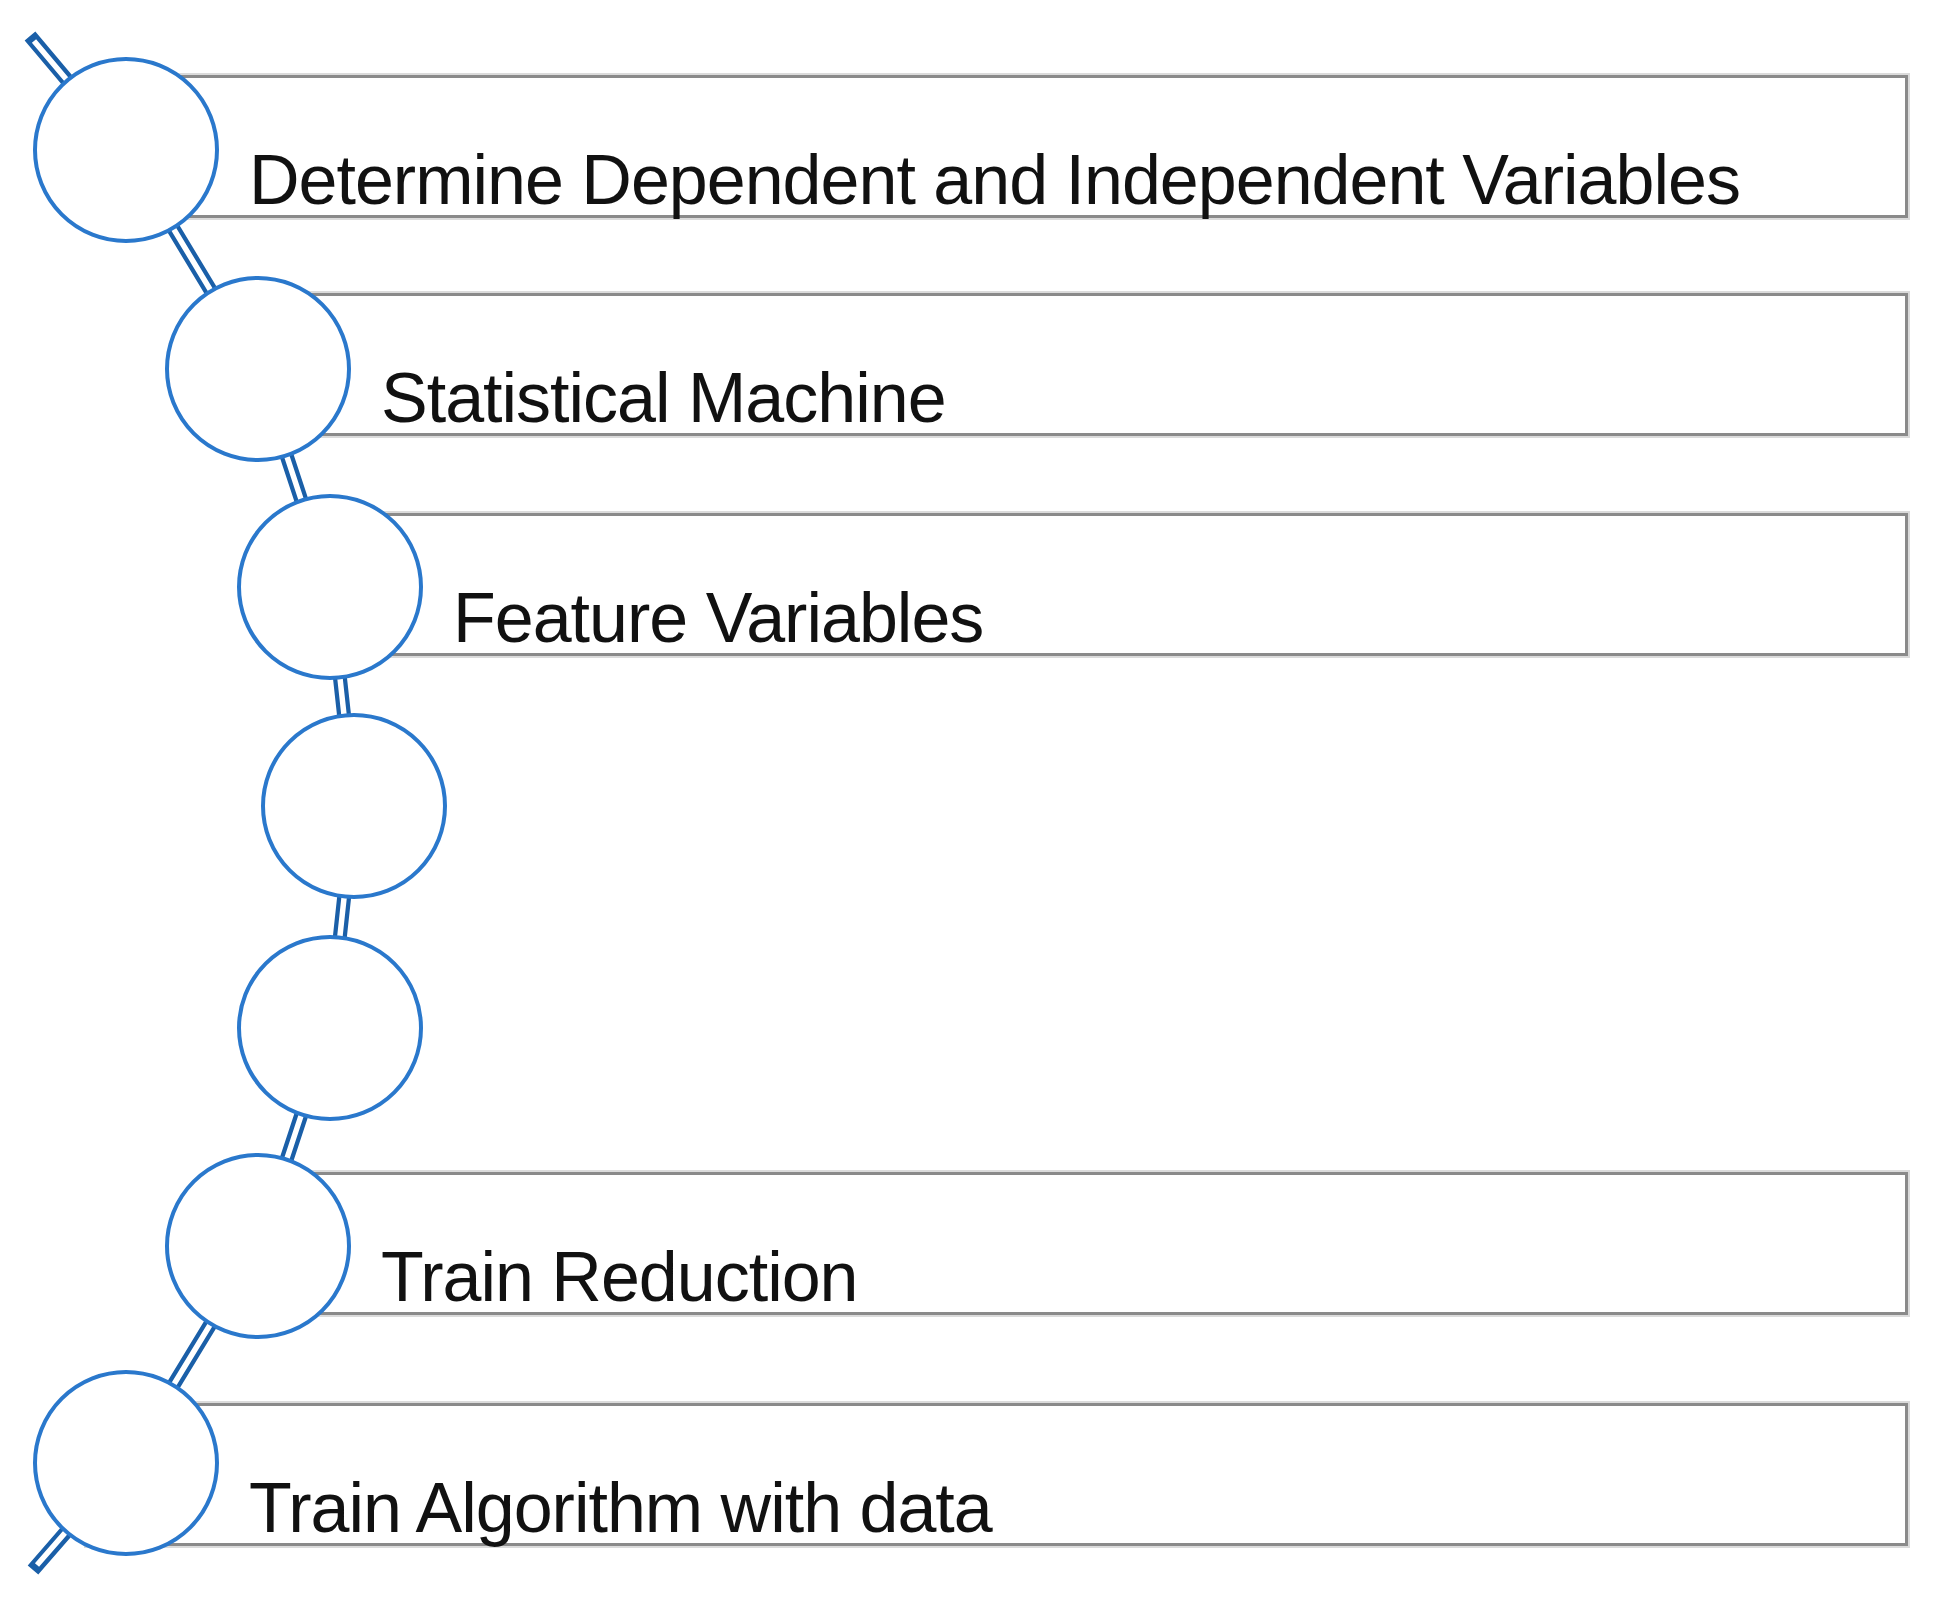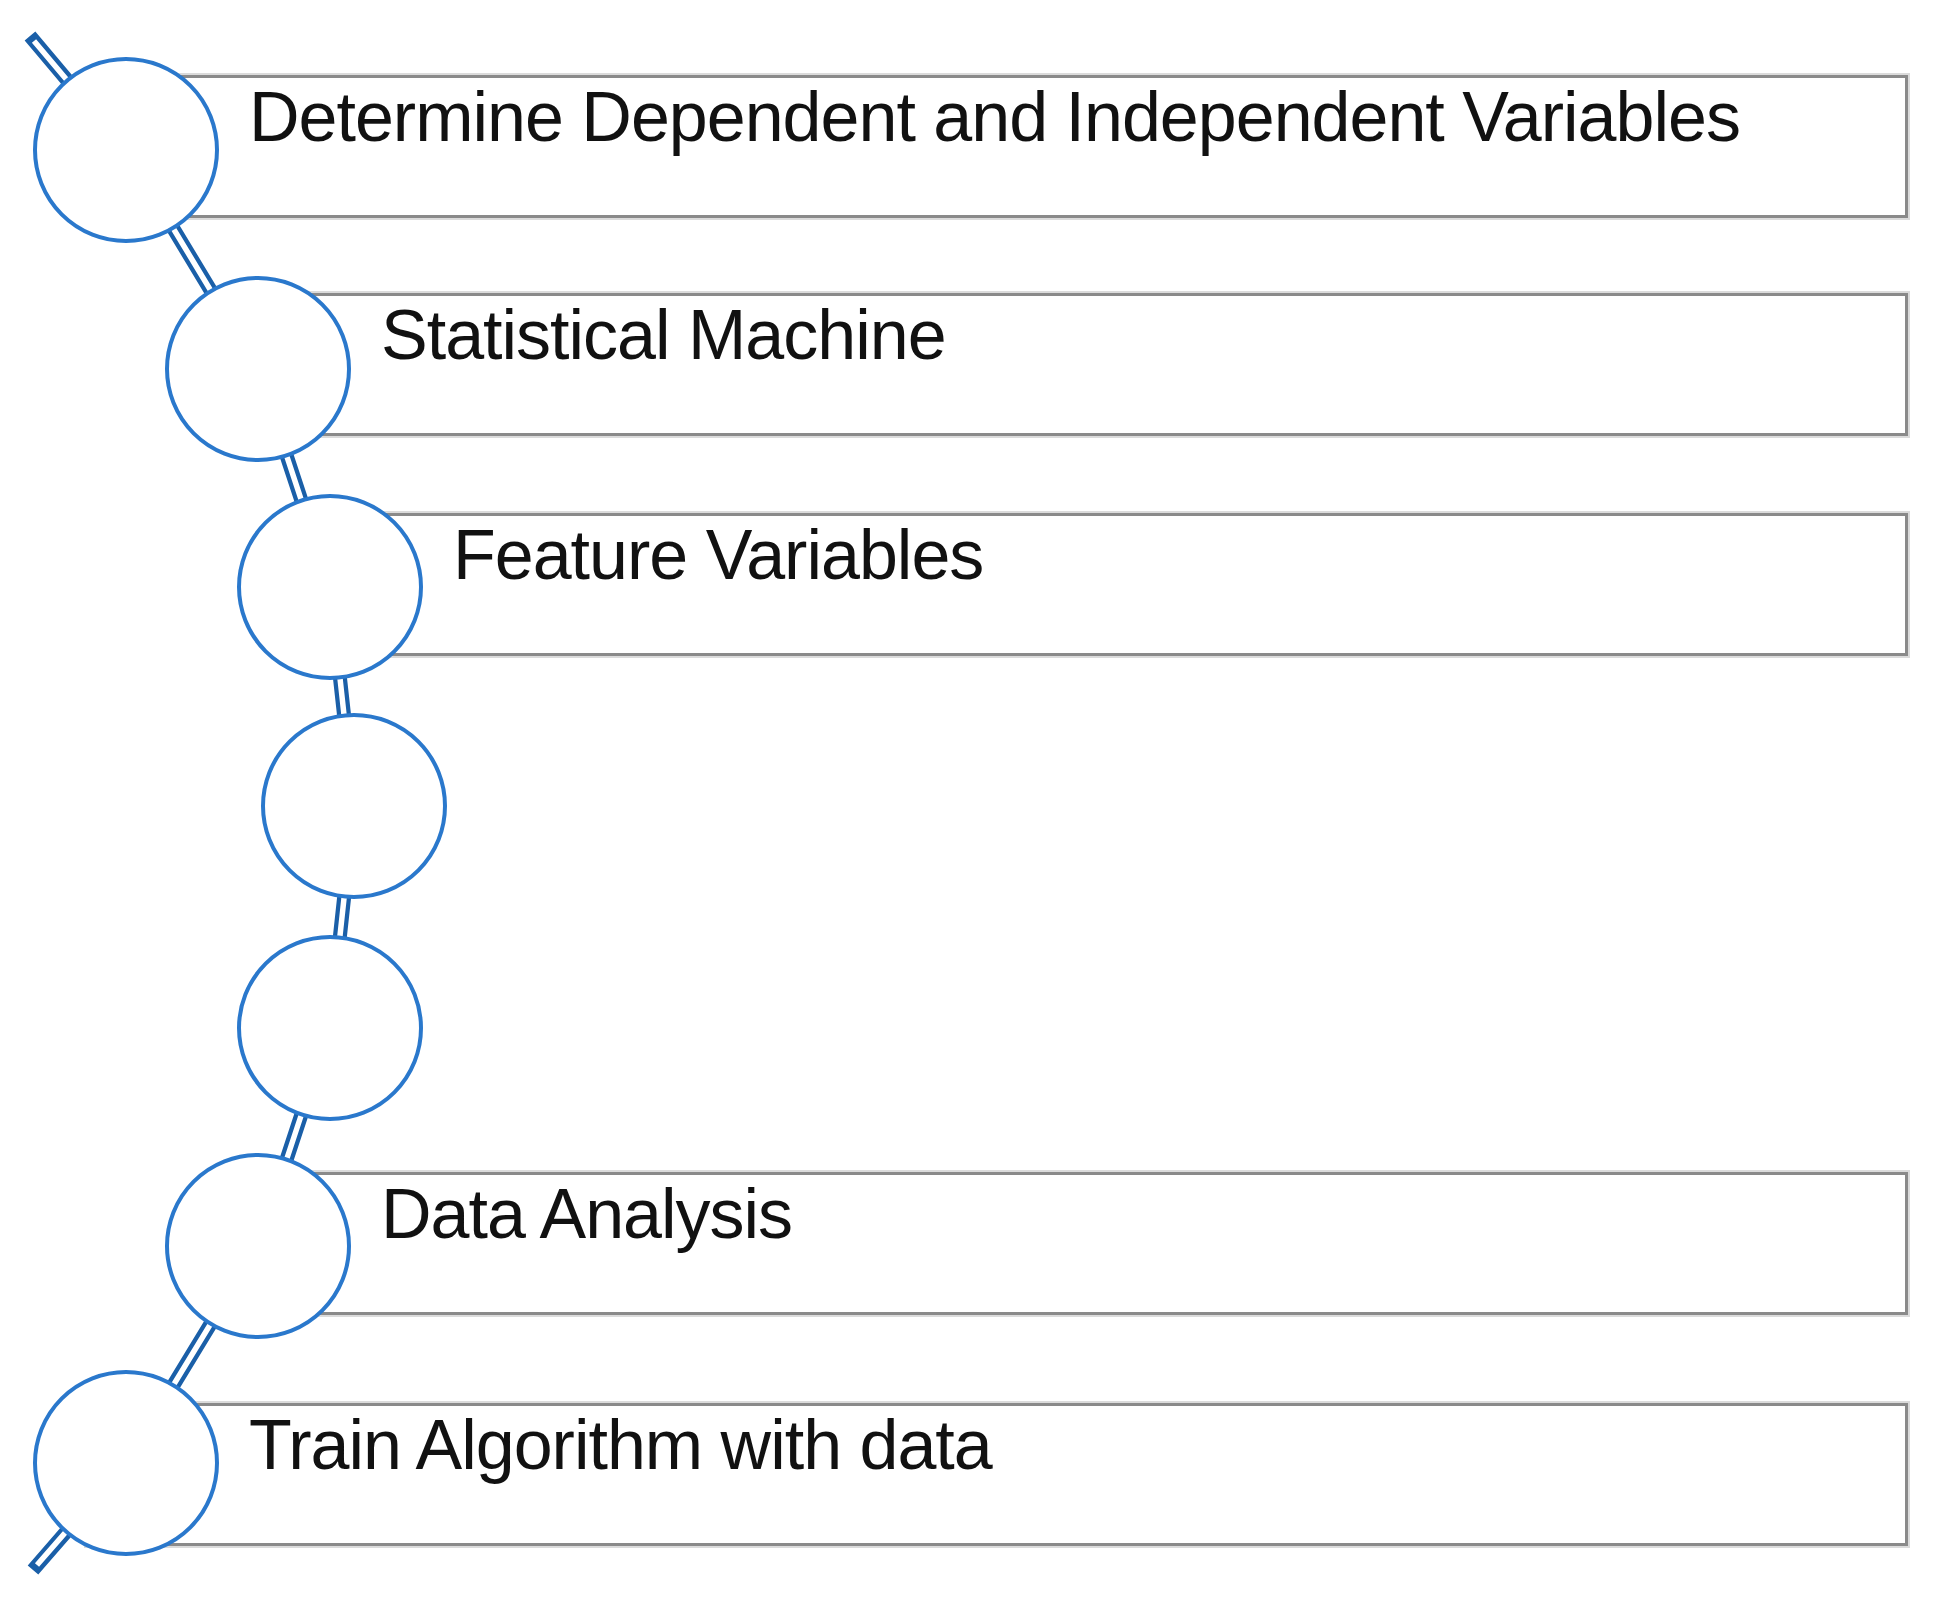--- a/index.html
+++ b/index.html
@@ -15,21 +15,21 @@
     overflow: hidden;
     font-family: "Liberation Sans", "DejaVu Sans", sans-serif;
   }
   .step {
     position: absolute;
     height: 137px;              
     border: 3px solid var(--box-border, #8a8a8a);
     box-shadow: 0 0 0 2px rgba(175,175,175,0.45);
     background: #ffffff;
     display: flex;
-    align-items: flex-start;
+    align-items: flex-end;
     box-sizing: content-box;
     z-index: 1;
   }
   .step-label {
     display: block;
     padding-left: 160px;
     font-size: 70px;
     letter-spacing: -1px;
     color: var(--text, #111111);
     white-space: nowrap;
@@ -52,21 +52,21 @@
   <div class="step" style="left:86px;  top:75px;   width:1816px;">
     <span class="step-label">Determine Dependent and Independent Variables</span>
   </div>
   <div class="step" style="left:218px; top:293px;  width:1684px;">
     <span class="step-label">Statistical Machine</span>
   </div>
   <div class="step" style="left:290px; top:513px;  width:1612px;">
     <span class="step-label">Feature Variables</span>
   </div>
   <div class="step" style="left:218px; top:1172px; width:1684px;">
-    <span class="step-label">Data Analysis</span>
+    <span class="step-label">Train Reduction</span>
   </div>
   <div class="step" style="left:86px;  top:1391px; width:1816px;margin-top:12px;">
     <span class="step-label">Train Algorithm with data</span>
   </div>
 
   <svg class="overlay" width="1949" height="1613" viewBox="0 0 1949 1613">
     <g>
 
       <polyline points="30,36 126,150 258,369 330,587 354,806 330,1028 258,1246 126,1463 33,1570" fill="none" stroke="var(--connector, #1A5FA8)" stroke-width="14" stroke-linejoin="round" stroke-linecap="butt"></polyline>
 

